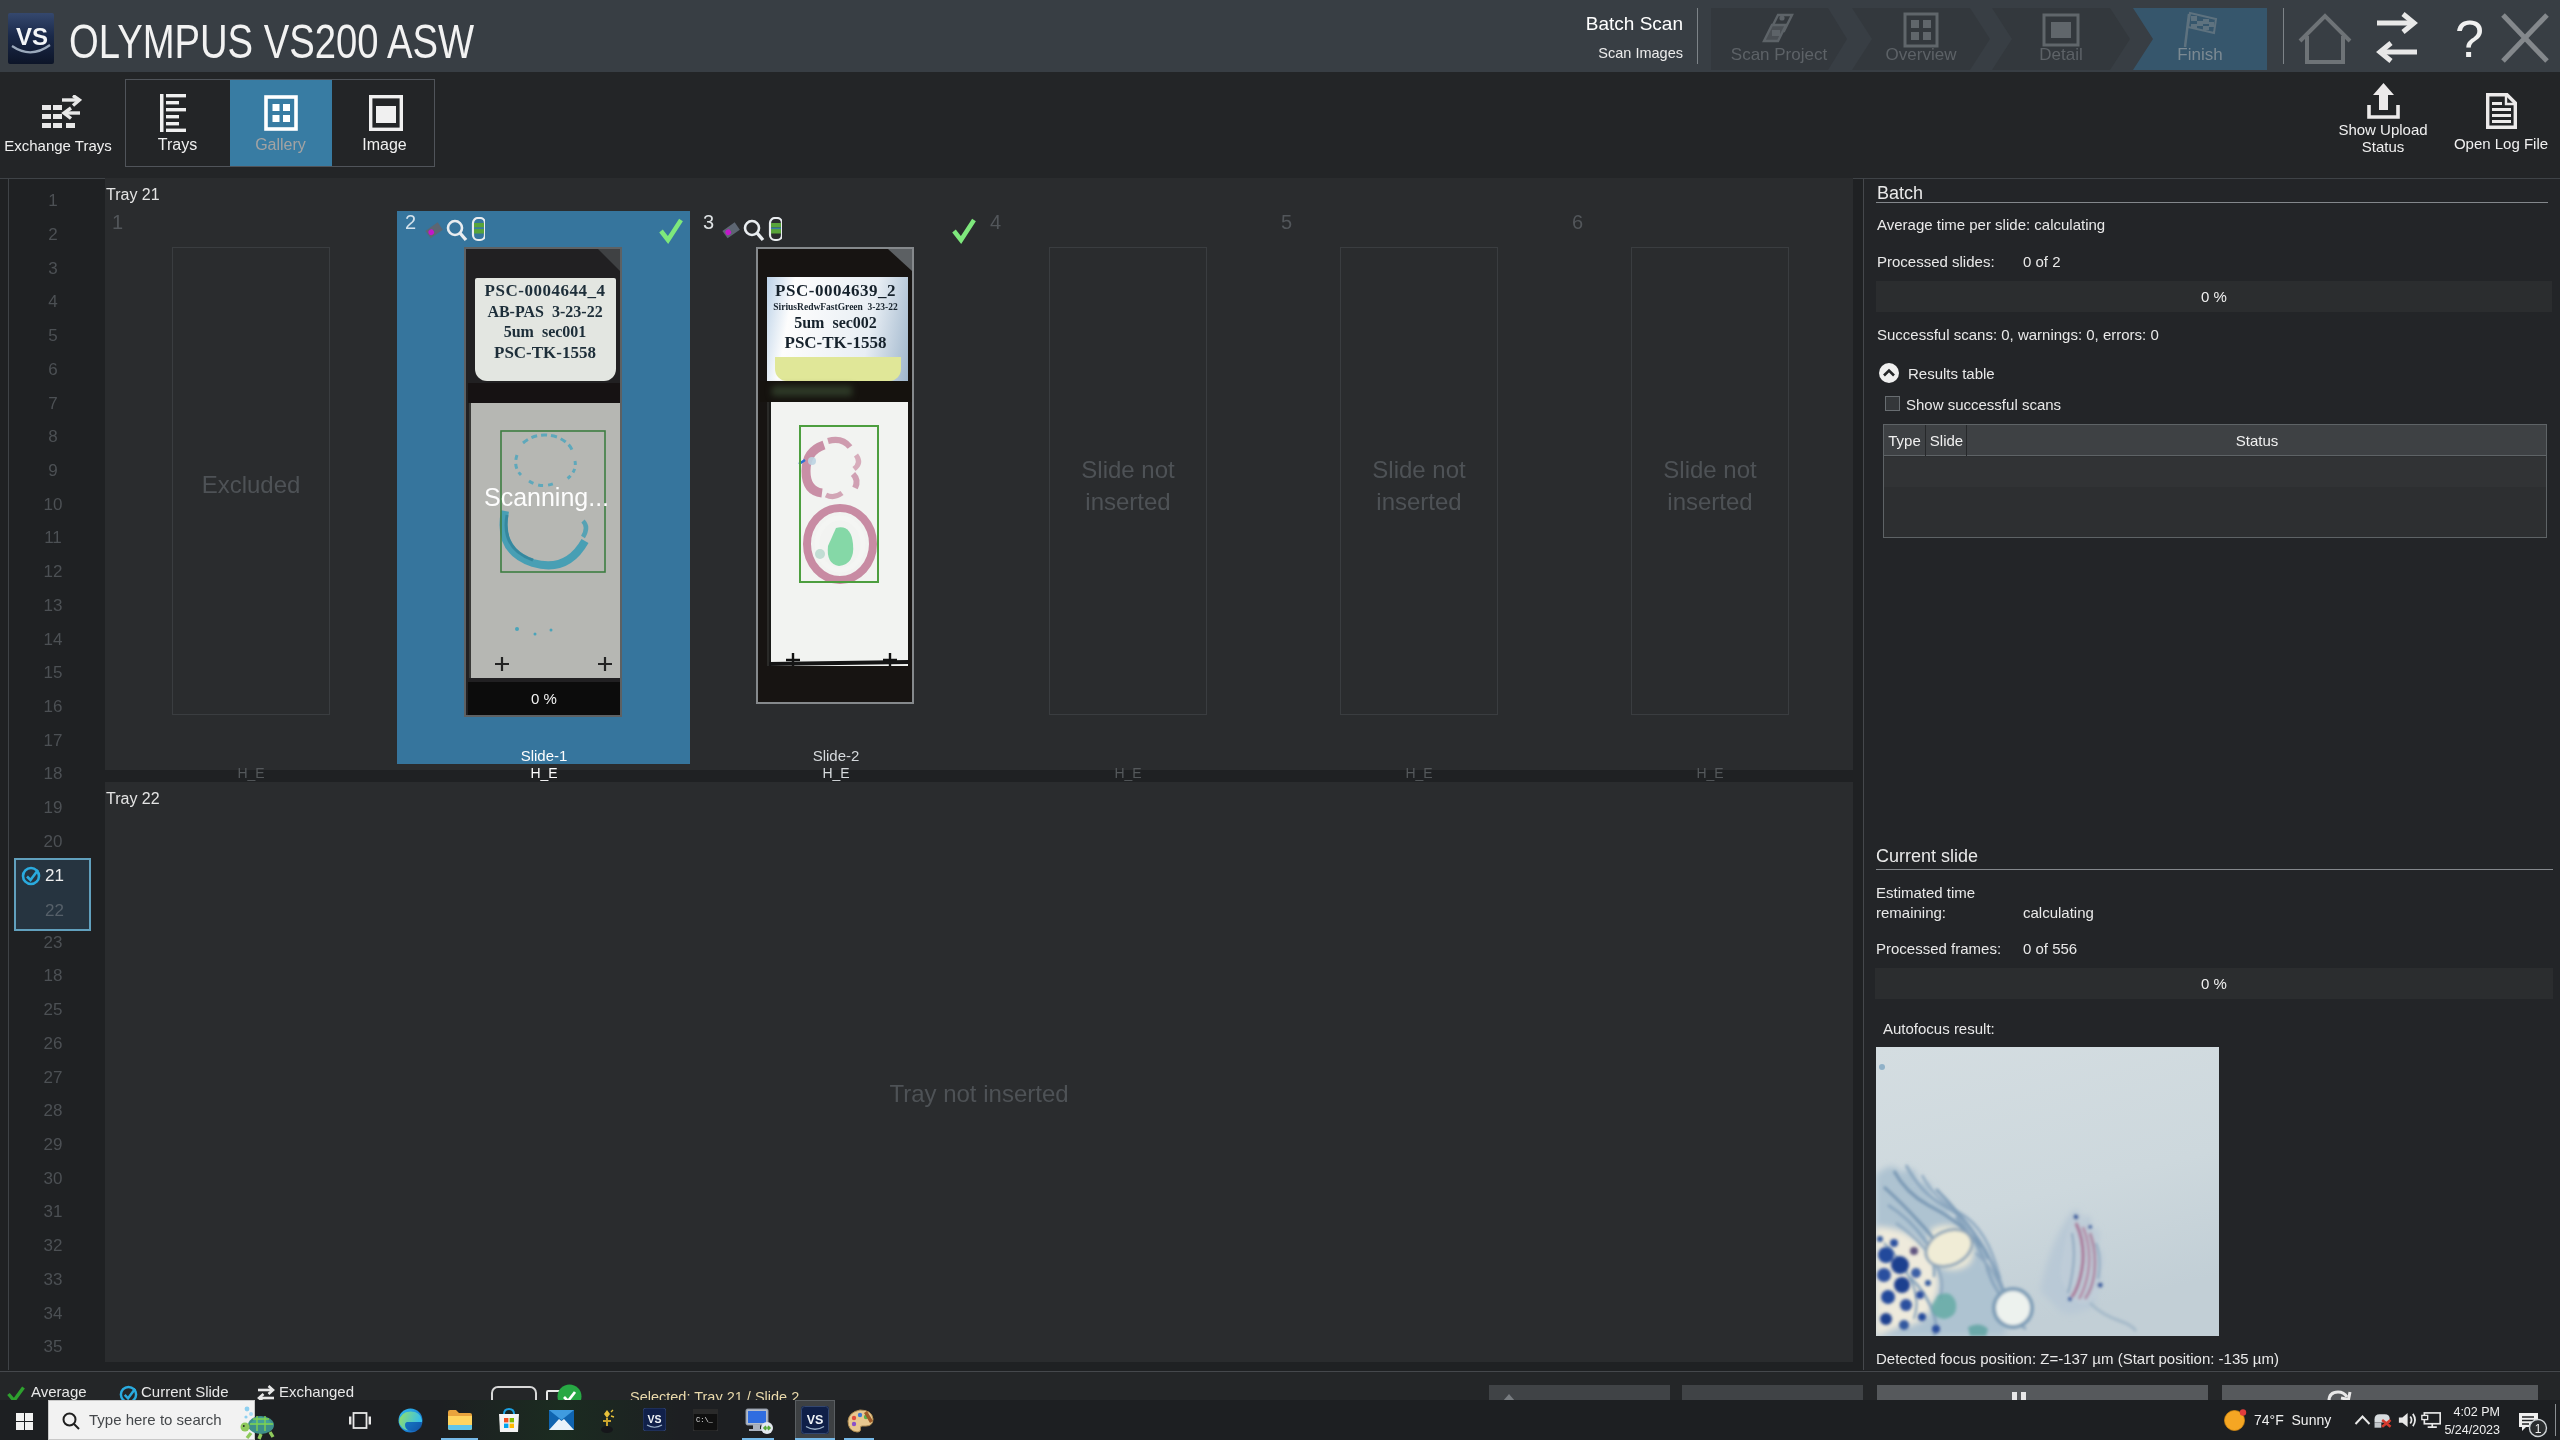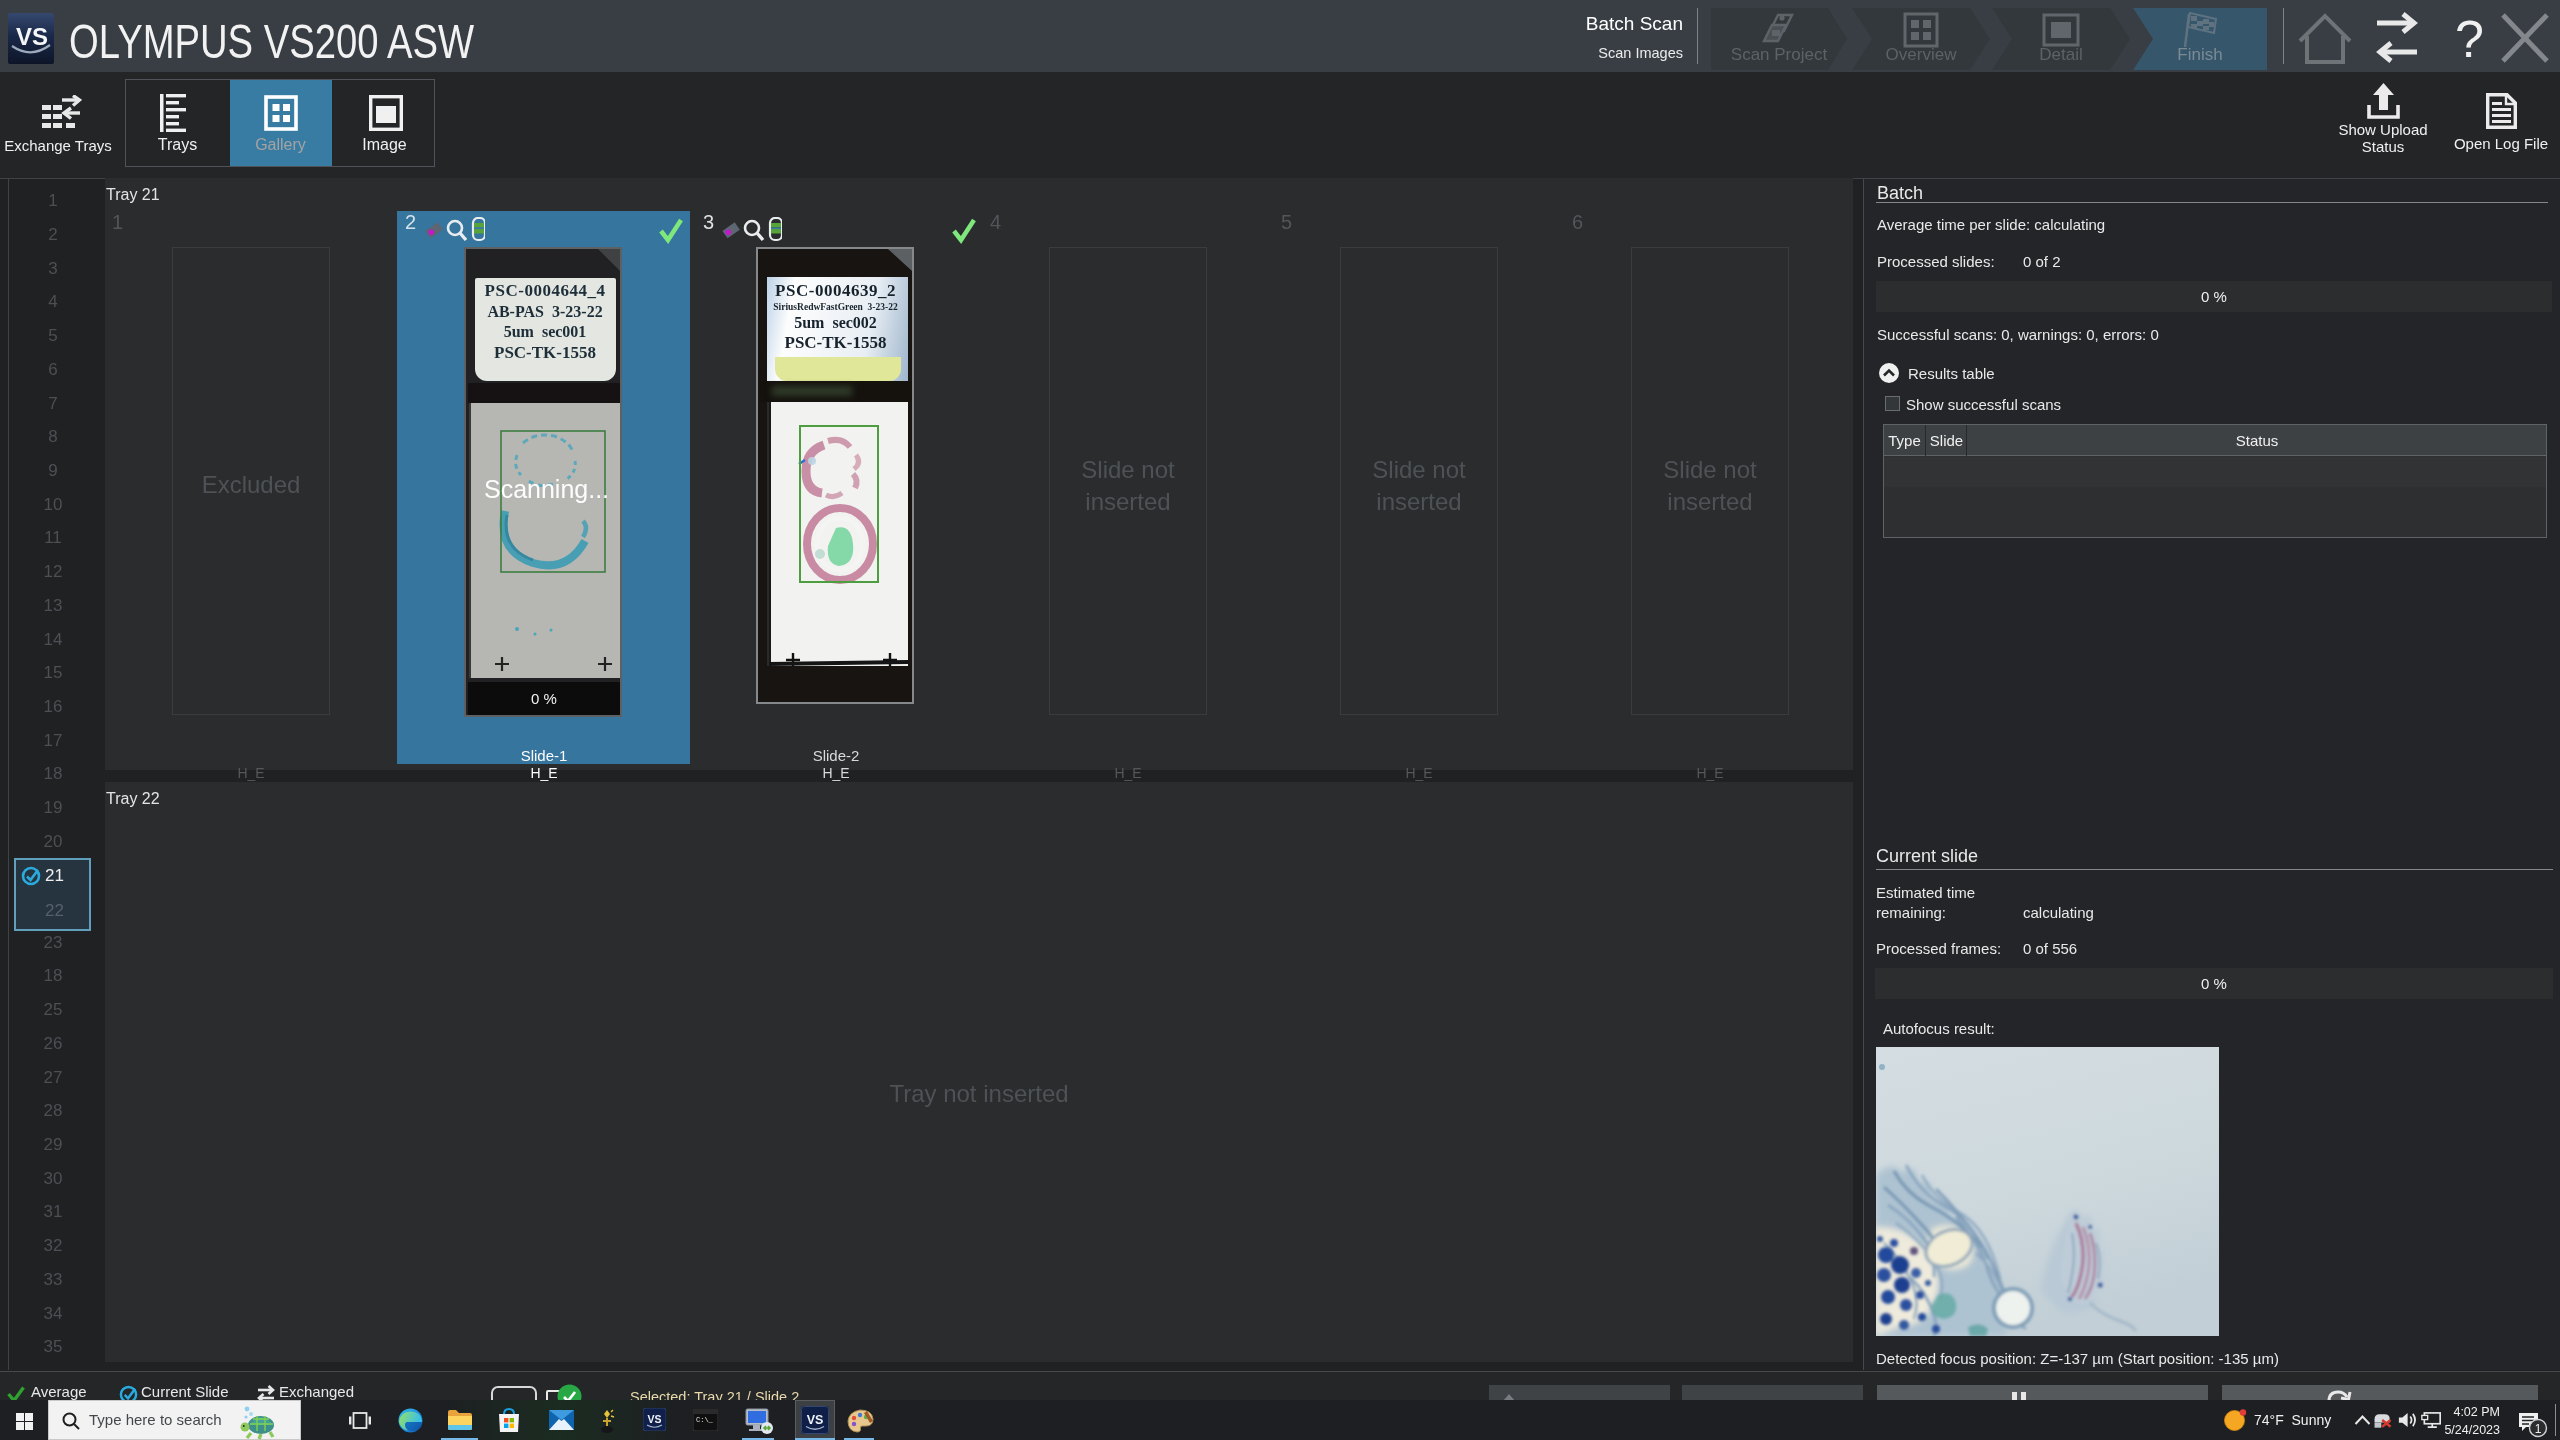--- a/index.html
+++ b/index.html
@@ -311,21 +311,21 @@
           <path d="M112 134 Q118 124 112 118" fill="none" stroke="#3f9cb4" stroke-width="4.5" opacity="0.8"></path>
           <circle cx="46" cy="226" r="2" fill="#4aa4ba"></circle>
             <circle cx="64" cy="231" r="1.5" fill="#4aa4ba"></circle>
             <circle cx="80" cy="227" r="1.5" fill="#4aa4ba"></circle>
           <rect x="30" y="28" width="104" height="141" fill="none" stroke="#3e7d41" stroke-width="1.6"></rect>
           <g stroke="#222" stroke-width="2.2">
               <path d="M24 261 L38 261 M31 254 L31 268"></path>
               <path d="M127 261 L141 261 M134 254 L134 268"></path>
             </g>
         </svg>
-        <div style="position:absolute;left:0;top:72px;width:151px;text-align:center;font-size:25px;color:#fdfdfd">Scanning...</div>
+        <div style="position:absolute;left:0;top:80px;width:151px;text-align:center;font-size:25px;color:#fdfdfd">Scanning...</div>
       </div>
       <div style="position:absolute;left:2px;top:433px;width:152px;height:33px;background:#0c0c0c;text-align:center">
         <span style="font-size:15px;color:#f2f2f2;line-height:33px">0 %</span>
       </div>
     </div>
     <div class="helabel" style="left:359px; color:#fdfdfd">H_E</div>
     <div class="slname" style="left:359px; color:#fdfdfd">Slide-1</div>
 
     <div class="cellnum" style="left:598px; color:#dde1e3">3</div>
     <svg style="position:absolute;left:613px;top:39px" width="64" height="26">
@@ -574,21 +574,21 @@
 
     <div style="position:absolute;left:440px;top:0;width:240px;height:40px;background:linear-gradient(90deg,rgba(20,50,25,0),rgba(24,62,30,0.4),rgba(20,50,25,0))"></div>
 
     <svg style="position:absolute;left:16px;top:13px" width="17" height="17">
       <rect x="0" y="0" width="8" height="8" fill="#f2f2f2"></rect>
         <rect x="9" y="0" width="8" height="8" fill="#f2f2f2"></rect>
       <rect x="0" y="9" width="8" height="8" fill="#f2f2f2"></rect>
         <rect x="9" y="9" width="8" height="8" fill="#f2f2f2"></rect>
     </svg>
 
-    <div style="position:absolute;left:48px;top:0;width:253px;height:40px;background:#f2f2f2;border:1px solid #c8c8c8">
+    <div style="position:absolute;left:48px;top:0;width:207px;height:40px;background:#f2f2f2;border:1px solid #c8c8c8">
       <svg style="position:absolute;left:13px;top:11px" width="18" height="18">
         <circle cx="7.5" cy="7.5" r="6" fill="none" stroke="#1f1f1f" stroke-width="2"></circle>
         <path d="M12 12 L17 17" stroke="#1f1f1f" stroke-width="2"></path>
       </svg>
       <div style="position:absolute;left:40px;top:10px;font-size:15px;color:#45484b">Type here to search</div>
       <svg style="position:absolute;left:188px;top:2px" width="40" height="37" viewBox="0 0 40 37">
         <circle cx="10" cy="6" r="2.4" fill="#8ed0f0"></circle>
           <circle cx="14" cy="11" r="2" fill="#a8dcf4"></circle>
           <circle cx="9" cy="14" r="1.6" fill="#8ed0f0"></circle>
         <ellipse cx="24" cy="22" rx="13" ry="9" fill="#3e8f8a"></ellipse>

